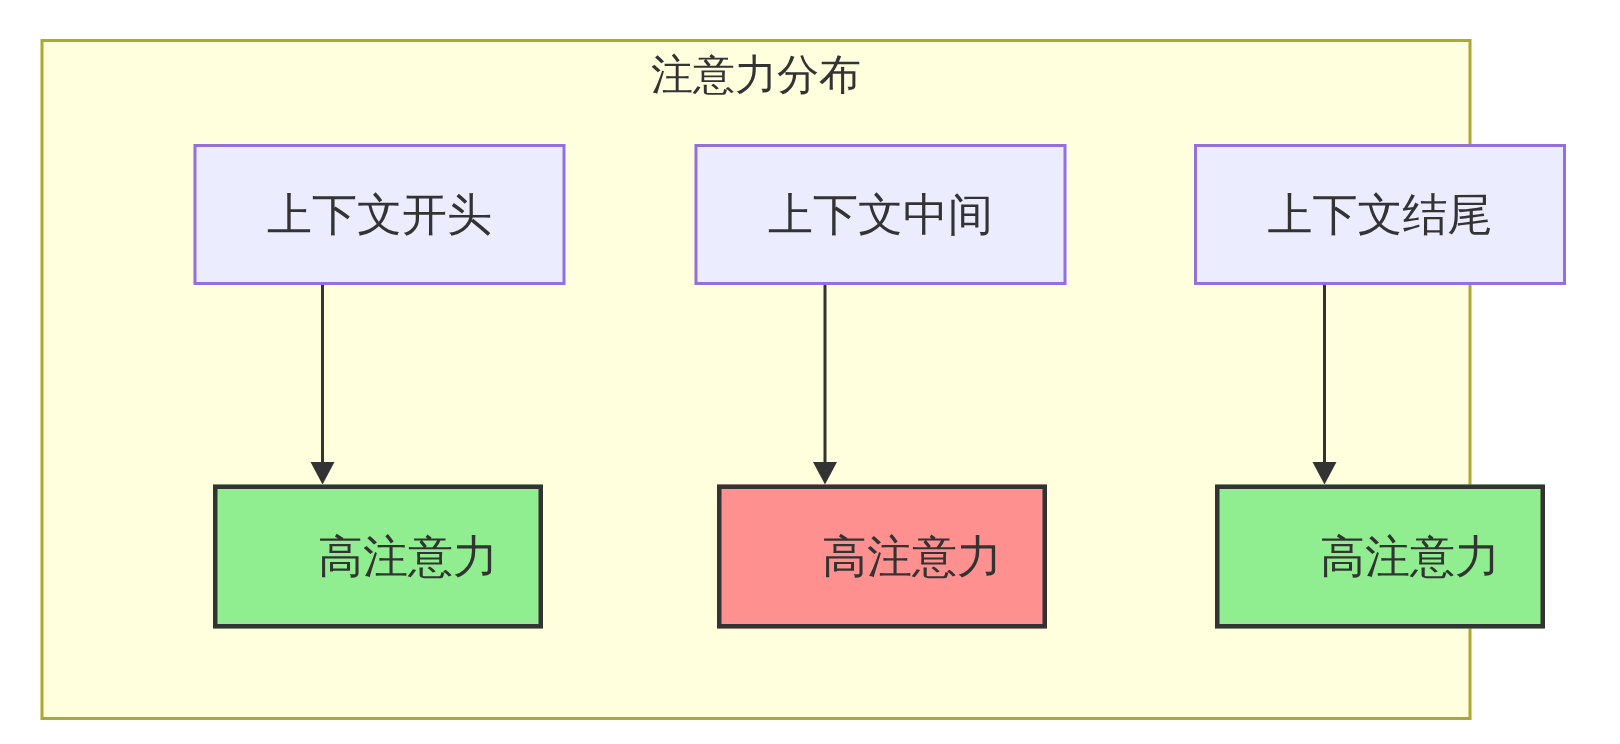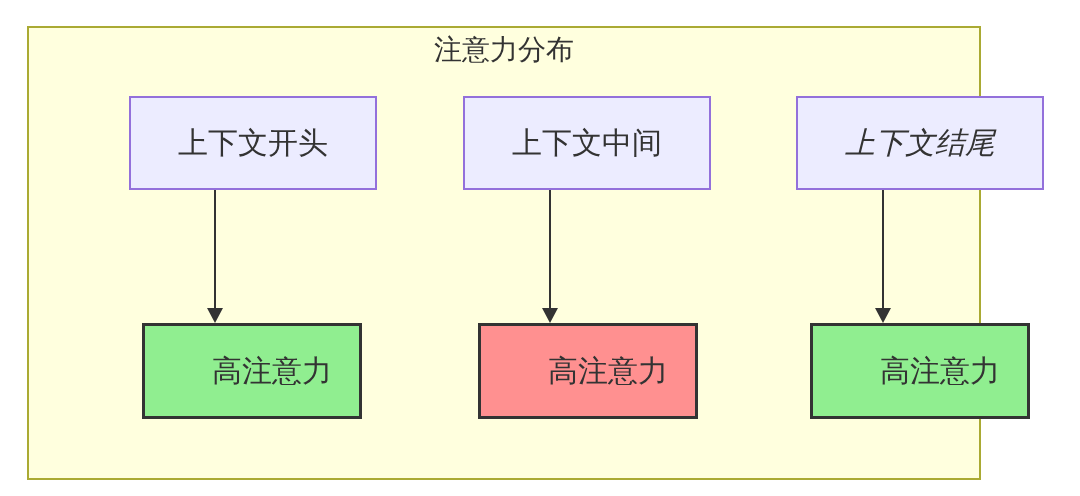--- a/index.html
+++ b/index.html
@@ -57,21 +57,21 @@
     width: 220px;
     height: 96px;
     border: 3px solid var(--result-node-border, #333333);
     padding-left: 40px;
   }
   .result-node.level-high { background: var(--high-attention-fill, #90ee90); }
   .result-node.level-low  { background: var(--low-attention-fill, #ff9090); }
 
   .src-1 { left: 63px; }
   .src-2 { left: 397px; }
-  .src-3 { left: 730px; font-style: italic; }
+  .src-3 { left: 730px; }
   .res-1 { left: 76px; }
   .res-2 { left: 412px; }
   .res-3 { left: 744px; }
 
   .arrow {
     position: absolute;
     top: 162px;
     width: 20px;
     height: 133px;
     color: var(--arrow-color, #333333);

